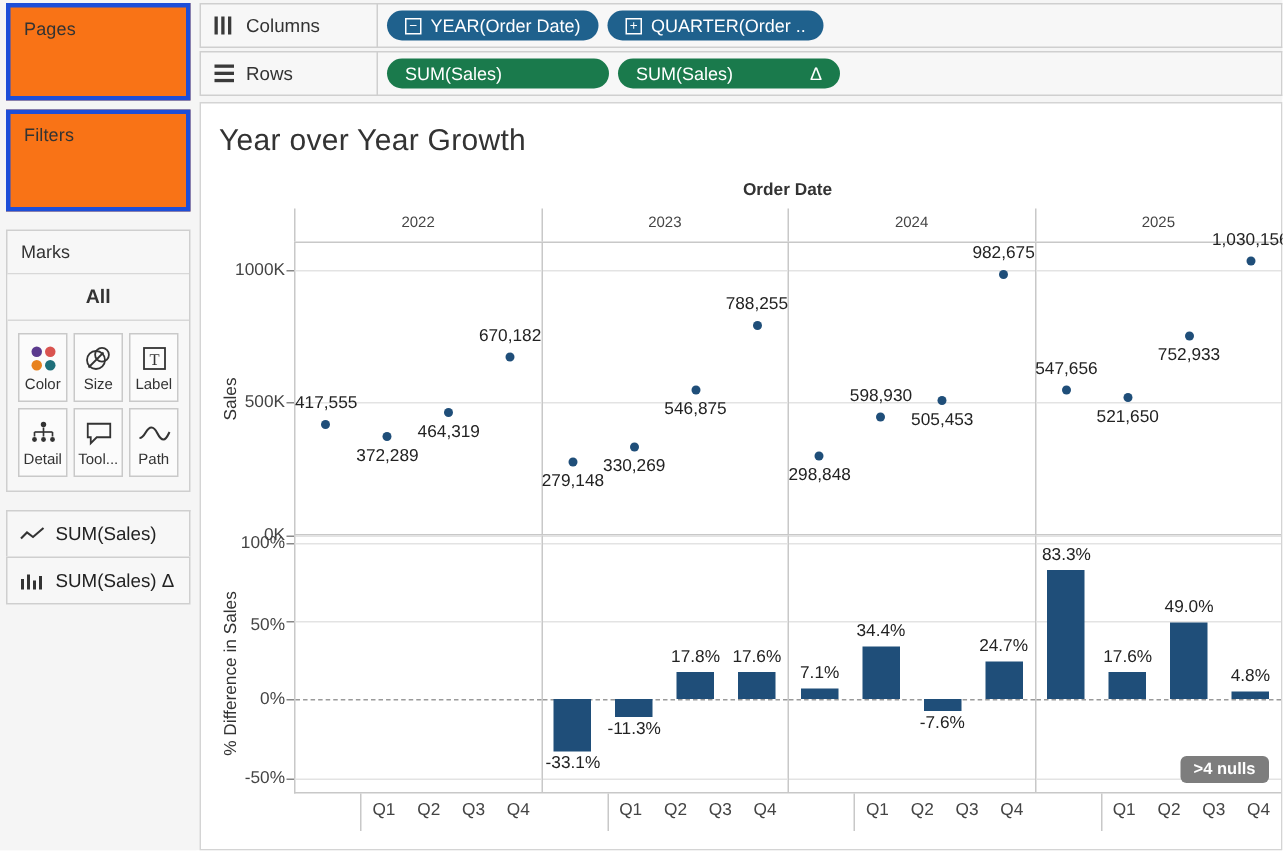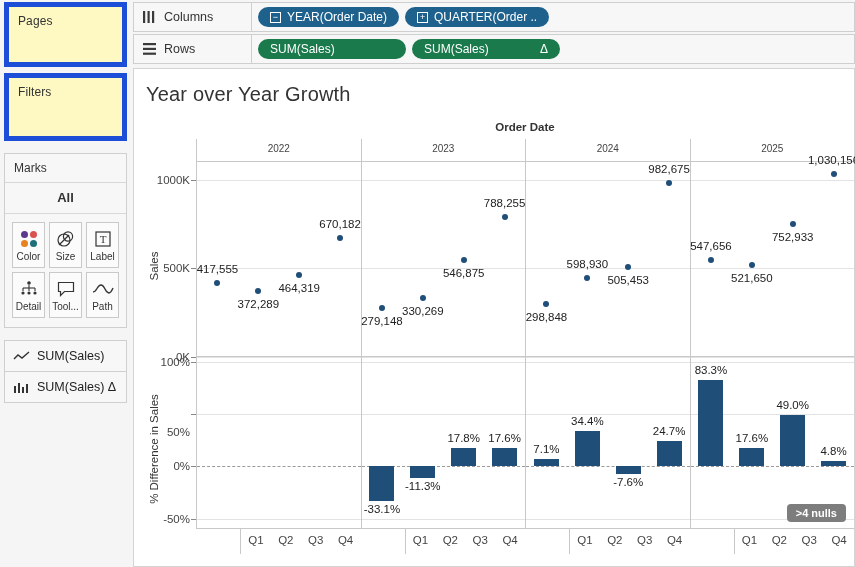--- a/index.html
+++ b/index.html
@@ -7,22 +7,22 @@
     width: 855px; height: 567px;
     font-family: "Liberation Sans", sans-serif;
     background: #ffffff;
     overflow: hidden;
   }
   #app { position: relative; width: 855px; height: 567px; background: #f5f5f5; }
 
   
   #sidebar { position: absolute; left: 0; top: 0; width: 131px; height: 567px; background: #f5f5f5; }
   .card {
-    background: #fef9c3;
-    border: 5px solid #1d4ed8;
+    background: #f97316;
+    border: 3px solid #1d4ed8;
     margin: 2px 4px 0 4px;
   }
   .card-title {
     font-size: 12px; color: #333; padding: 7px 9px 6px 9px;
     letter-spacing: .1px;
   }
   #pages-card { height: 65px; margin-top: 2px; }
   #filters-card { height: 68px; margin-top: 6px; }
 
   #marks-card { margin-top: 12px; border: 1px solid #cfcfcf; background: #f7f7f7; }
@@ -463,21 +463,21 @@
           <div class="axis-lbl" style="top: 236px; right: 664px;">0K</div>
           <div class="axis-tick" style="top: 236px; left: 57px;"></div>
           <div class="axis-lbl" style="top: 147.364px; right: 664px;">500K</div>
           <div class="axis-tick" style="top: 147.364px; left: 57px;"></div>
           <div class="axis-lbl" style="top: 58.7273px; right: 664px;">1000K</div>
           <div class="axis-tick" style="top: 58.7273px; left: 57px;"></div>
           <div class="axis-lbl" style="top: 397.576px; right: 664px;">-50%</div>
           <div class="axis-tick" style="top: 397.576px; left: 57px;"></div>
           <div class="axis-lbl" style="top: 345.455px; right: 664px;">0%</div>
           <div class="axis-tick" style="top: 345.455px; left: 57px;"></div>
-          <div class="axis-lbl" style="top: 311px; right: 664px;">50%</div>
+          <div class="axis-lbl" style="top: 296px; right: 664px;">50%</div>
           <div class="axis-tick" style="top: 293.333px; left: 57px;"></div>
           <div class="axis-lbl" style="top: 241.212px; right: 664px;">100%</div>
           <div class="axis-tick" style="top: 241.212px; left: 57px;"></div>
           <div class="axis-title" style="top: 144.5px; left: 14px; width: 0px; display: flex; justify-content: center; transform-origin: 0px 0px;">
             <span>Sales</span>
           </div>
           <div class="axis-title" style="top: 328px; left: 14px; width: 0px; display: flex; justify-content: center; transform-origin: 0px 0px;">
             <span>% Difference in Sales</span>
           </div>
         </div>

